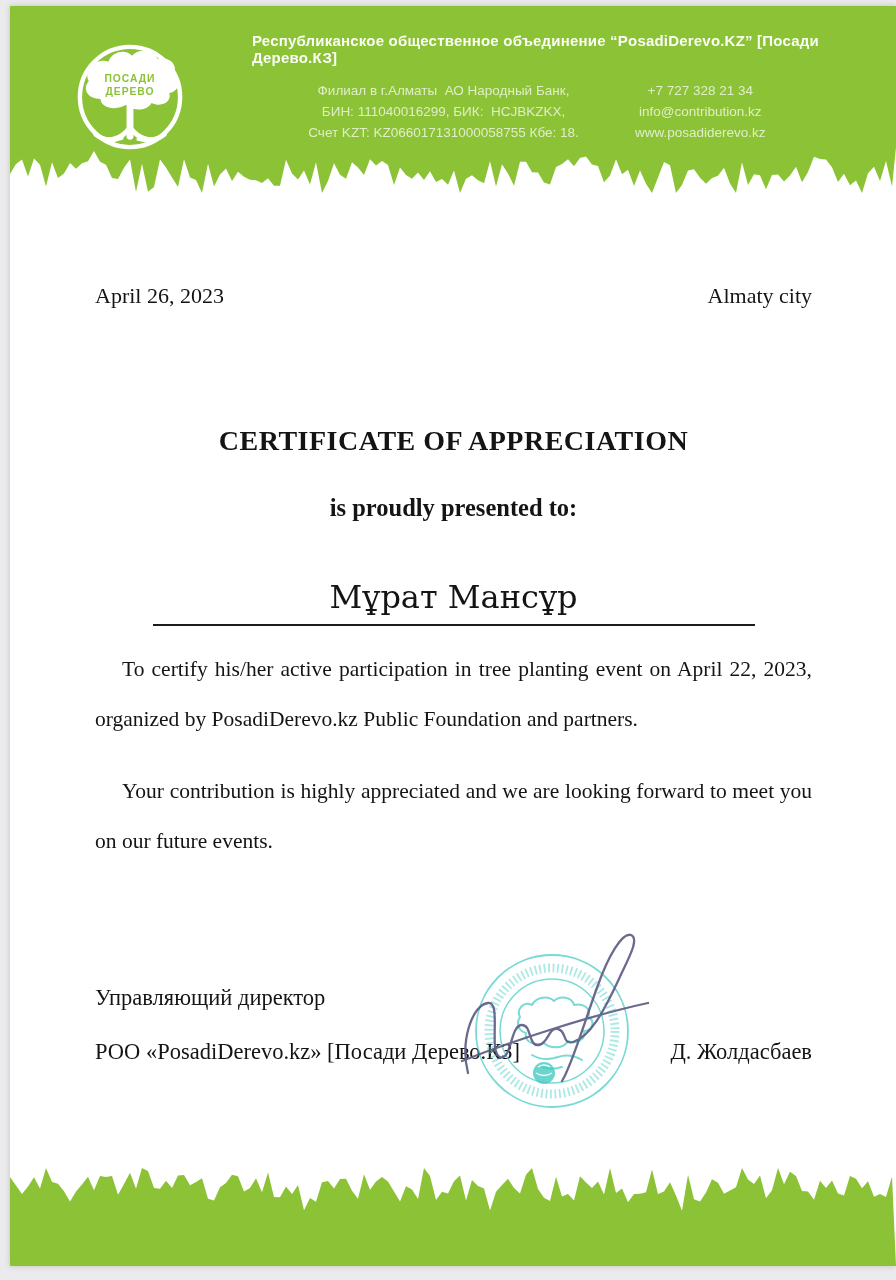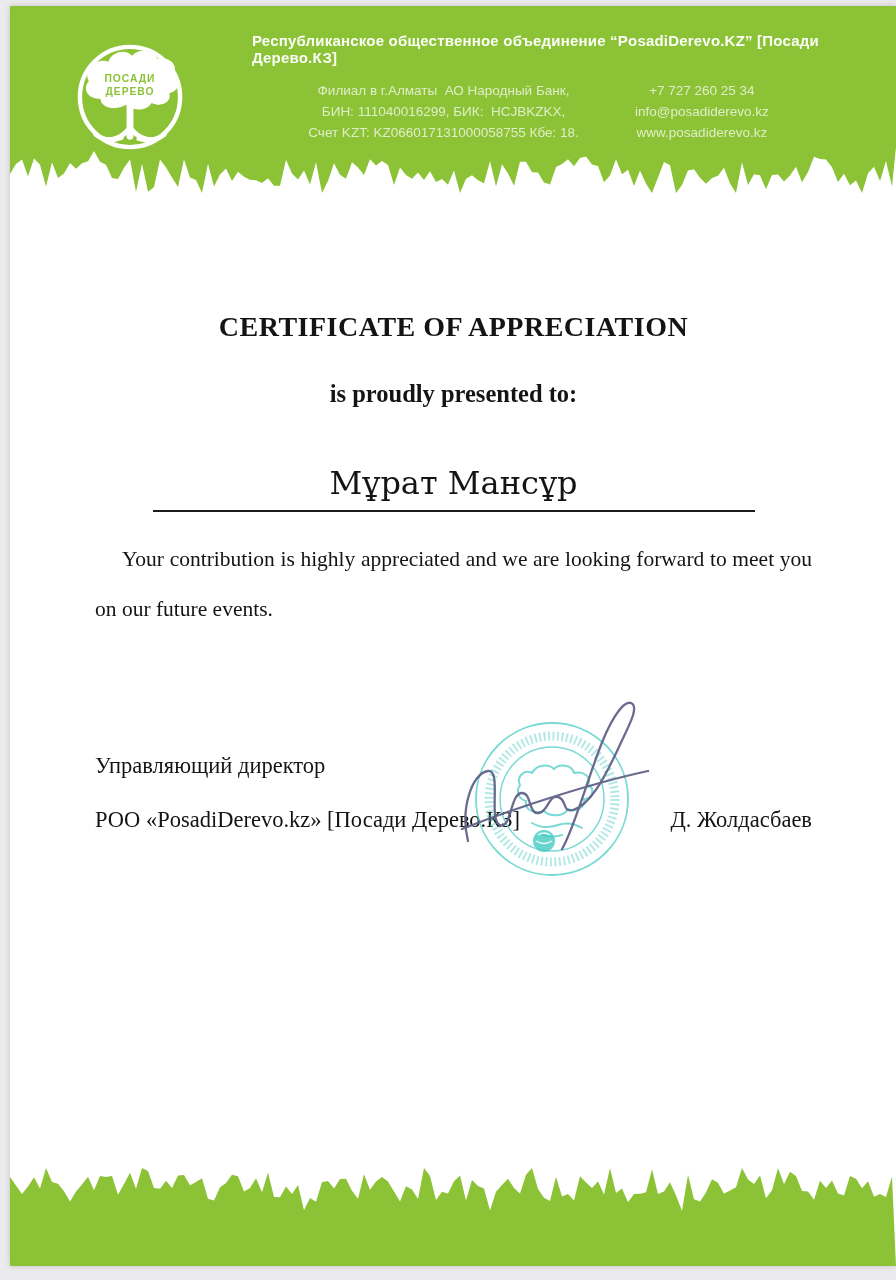--- a/index.html
+++ b/index.html
@@ -64,41 +64,46 @@
 
     <div class="banner-text">
       <div class="org-line">Республиканское общественное объединение “PosadiDerevo.KZ” [Посади Дерево.КЗ]</div>
       <div class="banner-cols">
         <div class="branch">
           <div class="ln">Филиал в г.Алматы  АО Народный Банк,</div>
           <div class="ln">БИН: 111040016299, БИК:  HCJBKZKX,</div>
           <div class="ln">Счет KZT: KZ066017131000058755 Кбе: 18.</div>
         </div>
         <div class="contacts">
-          <div class="ln">+7 727 260 25 34</div>
-          <div class="ln">info@posadiderevo.kz</div>
+          <div class="ln">+7 727 328 21 34</div>
+          <div class="ln">info@contribution.kz</div>
           <div class="ln">www.posadiderevo.kz</div>
         </div>
       </div>
     </div>
   </header>
 
   <svg class="grass grass-top" width="886" height="48">
     <path fill="#8cc236" d="M0,0H886L882,39.6L876,14.0L870,33.9L864,19.8L858,26.2L852,46.0L846,33.6L840,38.2L834,26.8L828,34.9L822,20.3L816,12.5L810,11.9L804,9.8L798,25.1L792,35.2L786,19.8L780,28.4L774,34.5L768,27.5L762,28.1L756,42.3L750,28.3L744,27.3L738,38.1L732,15.3L726,46.0L720,36.5L714,20.7L708,28.7L702,30.9L696,36.8L690,30.8L684,22.2L678,23.5L672,38.1L666,45.9L660,18.3L654,15.1L648,30.4L642,46.0L636,36.7L630,23.4L624,39.0L618,22.7L612,27.3L606,12.3L600,28.4L594,35.2L588,19.1L582,17.6L576,9.4L570,11.0L564,19.3L558,12.2L552,16.9L546,20.1L540,37.6L534,35.5L528,25.6L522,25.2L516,14.7L510,14.8L504,38.8L498,26.5L492,17.2L486,39.4L480,14.3L474,36.2L468,33.2L462,28.3L456,31.7L450,46.0L444,23.6L438,37.8L432,32.0L426,35.1L420,24.3L414,33.0L408,25.4L402,31.8L396,28.1L390,20.4L384,38.0L378,18.1L372,13.9L366,18.5L360,12.2L354,27.9L348,20.5L342,15.2L336,31.7L330,27.8L324,16.3L318,34.0L312,46.0L306,15.2L300,37.4L294,23.6L288,32.4L282,26.4L276,12.8L270,38.8L264,38.8L258,31.3L252,35.9L246,33.2L240,32.8L234,29.8L228,24.8L222,34.1L216,21.4L210,27.5L204,39.4L198,16.8L192,46.0L186,33.1L180,30.4L174,12.3L168,39.9L162,30.6L156,20.6L150,12.6L144,40.0L138,44.8L132,16.7L126,45.1L120,12.6L114,20.7L108,32.0L102,31.0L96,17.8L90,14.7L84,3.9L78,14.3L72,16.3L66,21.8L60,16.1L54,26.6L48,31.0L42,15.3L36,39.6L30,17.8L24,11.6L18,29.4L12,12.6L6,17.1L0,27.0Z"></path>
   </svg>
 
   <div class="main">
 
+    <div class="meta-row">
+      <span>April 26, 2023</span>
+      <span>Almaty city</span>
+    </div>
 
     <h1 class="title">CERTIFICATE OF APPRECIATION</h1>
     <h2 class="subtitle">is proudly presented to:</h2>
 
     <div class="recipient">Мұрат Мансұр</div>
     <div class="name-underline"></div>
 
+    <p class="body-para para-1">To certify his/her active participation in tree planting event on April 22, 2023, organized by PosadiDerevo.kz Public Foundation and partners.</p>
     <p class="body-para para-2">Your contribution is highly appreciated and we are looking forward to meet you on our future events.</p>
 
     <div class="sig-block">
       <div class="sig-role">Управляющий директор</div>
       <div class="sig-org">РОО «PosadiDerevo.kz» [Посади Дерево.КЗ]</div>
       <div class="sig-name">Д. Жолдасбаев</div>
 
       <svg class="seal-svg" viewBox="0 0 240 240">
 
         <g stroke="#54cfc8" fill="none" opacity="0.78">

